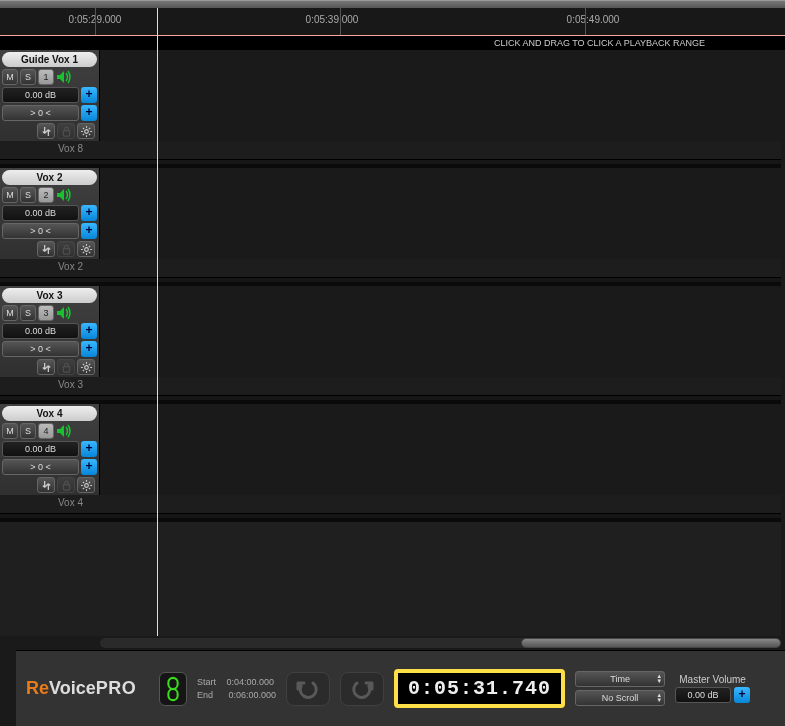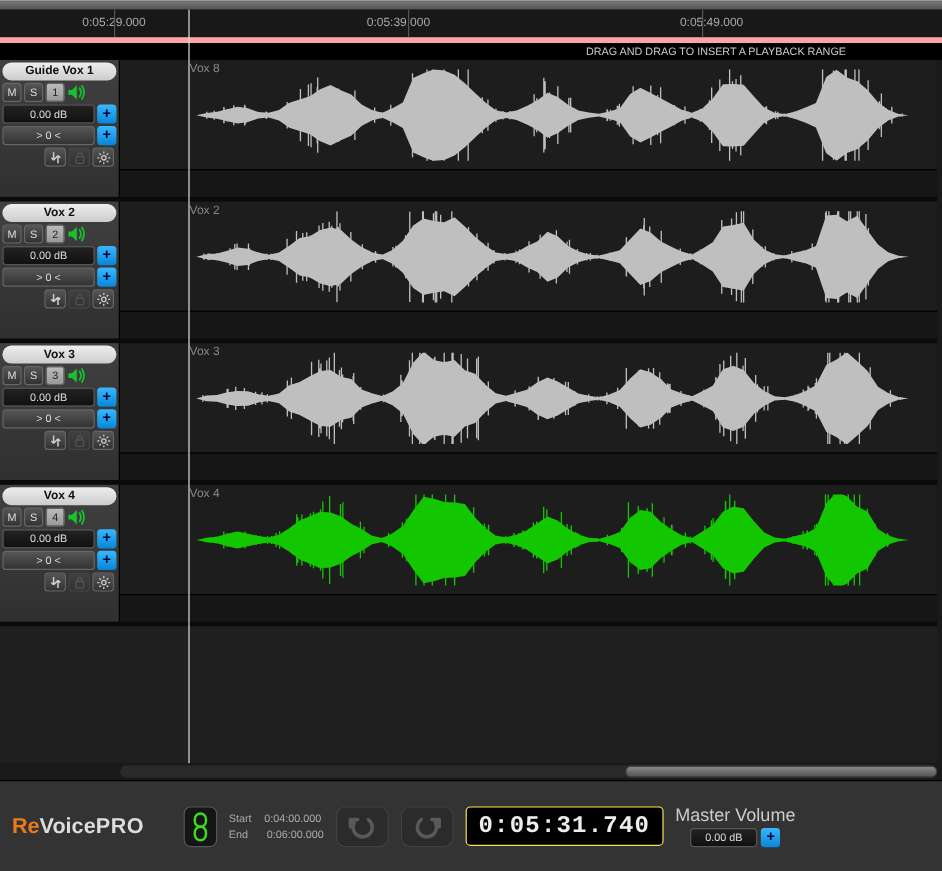--- a/index.html
+++ b/index.html
@@ -1,26 +1,26 @@
 <!DOCTYPE html>
 <html><head>
 <meta charset="utf-8">
 <style>
   * { margin:0; padding:0; box-sizing:border-box; font-family:Arial,Helvetica,sans-serif; }
   body { background:#1a1a1a; width:785px; height:726px; overflow:hidden; position:relative; color:#ccc; font-size:10px; }
 
   .window-top { height:8px; background:linear-gradient(to bottom,#777,#555); border-top:1px solid #999;}
-  .timeline-ruler { height:28px; background:#181818; position:relative; border-bottom:5px solid #fca5a5; }
+  .timeline-ruler { height:28px; background:#181818; position:relative; border-bottom:1px solid #fca5a5; }
   .ruler-mark { position:absolute; top:0; height:100%; border-left:1px solid #555; }
   .ruler-label { position:absolute; top:6px; color:#aaa; font-size:10px; transform:translateX(-50%); }
   .hint-bar { height:14px; background:#000; color:#ccc; font-size:9px; text-align:center; padding:1px 8px; line-height:12px; position:relative;}
   .hint-bar .hint-text { position:absolute; right:80px; }
 
   .track-area { position:absolute; left:0; top:50px; right:4px; bottom:90px; display:flex; flex-direction:column; overflow:hidden;}
-  .track-row { display:flex; height:118px; border-bottom:4px solid #0a0a0a; }
+  .track-row { display:flex; height:118px; border-bottom:4px solid #0a0a0a;flex-direction:column; }
   .track-head { width:100px; background:linear-gradient(to bottom,#404040,#303030); display:flex; flex-direction:column; gap:2px; padding:2px; border-right:1px solid #000;}
   .track-name { background:linear-gradient(to bottom,#eee,#ccc); color:#111; font-weight:bold; text-align:center; border-radius:8px; height:15px; line-height:15px; font-size:10px; }
   .row-btns { display:flex; gap:2px; }
   .sq-btn { width:16px; height:16px; background:linear-gradient(to bottom,#555,#333); border:1px solid #666; border-radius:3px; text-align:center; line-height:14px; color:#ddd; font-size:9px; cursor:pointer;}
   .sq-btn.num { background:linear-gradient(to bottom,#bbb,#999); color:#222;}
   .speaker-icon { width:16px; height:16px; display:flex; align-items:center; justify-content:center; }
   .speaker-icon svg { width:16px; height:14px; }
   .db-box { flex:1; height:16px; background:linear-gradient(to bottom,#222,#111); border:1px solid #555; border-radius:3px; text-align:center; line-height:14px; color:#ddd; font-size:9px;}
   .blue-btn { width:16px; height:16px; background:linear-gradient(to bottom,#39b7ff,#0786d8); border-radius:3px; text-align:center; line-height:14px; color:#003; font-size:12px; font-weight:bold; cursor:pointer;}
   .wide-btn { flex:1; height:16px; background:linear-gradient(to bottom,#555,#333); border:1px solid #666; border-radius:3px; text-align:center; line-height:14px; color:#ddd; font-size:9px; cursor:pointer;}
@@ -35,56 +35,56 @@
   .clip-label { position:absolute; left:58px; top:2px; color:#888; font-size:10px; }
   .waveform { position:absolute; left:55px; right:15px; top:8px; bottom:30px; }
 
   .empty-area { flex:1; background:#1f1f1f; }
 
   .scrollbar-h { position:absolute; bottom:78px; left:100px; right:4px; height:10px; background:#2a2a2a; border-radius:5px;}
   .scroll-thumb { position:absolute; right:0; top:0; height:100%; width:260px; background:linear-gradient(to bottom,#888,#555); border-radius:5px; border:1px solid #444;}
 
   .playhead { position:absolute; top:8px; bottom:90px; width:1px; background:#ddd; left:157px; pointer-events:none;}
 
-  .footer { position:absolute; left:0; right:0; bottom:0; height:76px; background:#333; border-top:1px solid #000; display:flex; align-items:center; padding:0 10px; gap:10px;}
+  .footer { position:absolute; left:16px; right:0; bottom:0; height:76px; background:#333; border-top:1px solid #000; display:flex; align-items:center; padding:0 10px; gap:10px;}
   .logo { font-size:18px; font-weight:bold; }
   .logo .re { color:#e87b1c; }
   .logo .voice { color:#ddd; }
   .logo .pro { color:#ddd; font-weight:900; letter-spacing:0.5px;}
   .chain-btn { width:28px; height:34px; background:#151515; border:1px solid #555; border-radius:6px; display:flex; align-items:center; justify-content:center;}
   .chain-btn svg { width:18px; height:26px; }
   .range-box { display:flex; flex-direction:column; justify-content:center; font-size:9px; color:#aaa; gap:3px;}
   .range-box .line { display:flex; gap:4px;text-align:right; }
   .transport-btn { width:44px; height:34px; background:#222; border:1px solid #505050; border-radius:8px; display:flex; align-items:center; justify-content:center; cursor:pointer;}
   .transport-btn.dim { opacity:0.45; }
   .transport-btn svg { width:26px; height:22px; }
-  .tc-display { background:#000; border:1px solid #fde047; border-radius:4px; padding:4px 10px; color:#eee; font-family:'Courier New',monospace; font-weight:bold; font-size:20px; letter-spacing:1px;}
+  .tc-display { background:#000; border:4px solid #fde047; border-radius:4px; padding:4px 10px; color:#eee; font-family:'Courier New',monospace; font-weight:bold; font-size:20px; letter-spacing:1px;}
   .dropdowns { display:flex; flex-direction:column; gap:3px; }
   .dropdown { width:90px; height:16px; background:linear-gradient(to bottom,#555,#333); border:1px solid #666; border-radius:3px; display:flex; align-items:center; justify-content:center; position:relative; color:#ddd; font-size:9px; cursor:pointer;}
   .dropdown .arrows { position:absolute; right:2px; display:flex; flex-direction:column; font-size:6px; line-height:5px;}
   .master-vol { display:flex; flex-direction:column; align-items:center; gap:2px; }
-  .master-vol-label { font-size:15px; color:#ccc; }
+  .master-vol-label { font-size:10px; color:#ccc; }
   .master-row { display:flex; gap:3px; align-items:center;}
   .footer-spacer { flex:1; }
 </style>
 </head>
 <body>
 
 <div class="window-top"></div>
 
 <div class="timeline-ruler">
   <span class="ruler-label" style="left:95px">0:05:29.000</span>
   <span class="ruler-label" style="left:332px">0:05:39.000</span>
   <span class="ruler-label" style="left:593px">0:05:49.000</span>
   <div class="ruler-mark" style="left:95px"></div>
   <div class="ruler-mark" style="left:340px"></div>
   <div class="ruler-mark" style="left:585px"></div>
 </div>
 <div class="hint-bar">
-  <span class="hint-text">DRAG AND DRAG TO INSERT A PLAYBACK RANGE</span>
+  <span class="hint-text">CLICK AND DRAG TO CLICK A PLAYBACK RANGE</span>
 </div>
 
 <div class="track-area" id="tracks">
     <div class="track-row">
     <div class="track-head">
       <div class="track-name">Guide Vox 1</div>
       <div class="row-btns">
         <div class="sq-btn">M</div>
         <div class="sq-btn">S</div>
         <div class="sq-btn num">1</div>
@@ -359,20 +359,30 @@
     <svg viewBox="0 0 26 22">
         <path d="M18 5 A8 8 0 1 1 6 8 L3 5 M3 5 L3 11 M3 5 L9 5" fill="none" stroke="#888" stroke-width="3" stroke-linecap="round"></path>
       </svg>
   </div>
   <div class="transport-btn dim">
     <svg viewBox="0 0 26 22">
         <path d="M8 5 A8 8 0 1 0 20 8 L23 5 M23 5 L23 11 M23 5 L17 5" fill="none" stroke="#888" stroke-width="3" stroke-linecap="round"></path>
       </svg>
   </div>
   <div class="tc-display">0:05:31.740</div>
+  <div class="dropdowns">
+    <div class="dropdown">
+        <span>Time</span>
+        <span class="arrows">▲<br>▼</span>
+      </div>
+    <div class="dropdown">
+        <span>No Scroll</span>
+        <span class="arrows">▲<br>▼</span>
+      </div>
+  </div>
   <div class="master-vol">
     <div class="master-vol-label">Master Volume</div>
     <div class="master-row">
       <div class="db-box" style="width:56px">0.00 dB</div>
       <div class="blue-btn">+</div>
     </div>
   </div>
 </div>
 
 </body></html>

